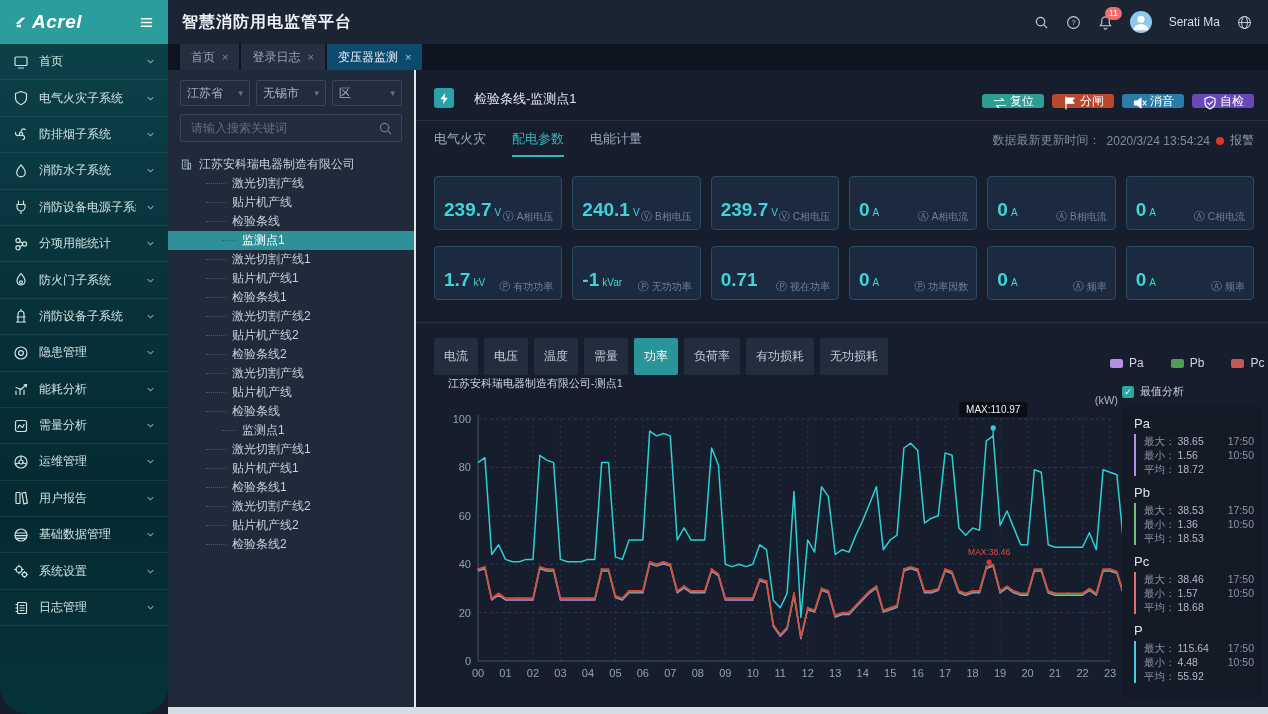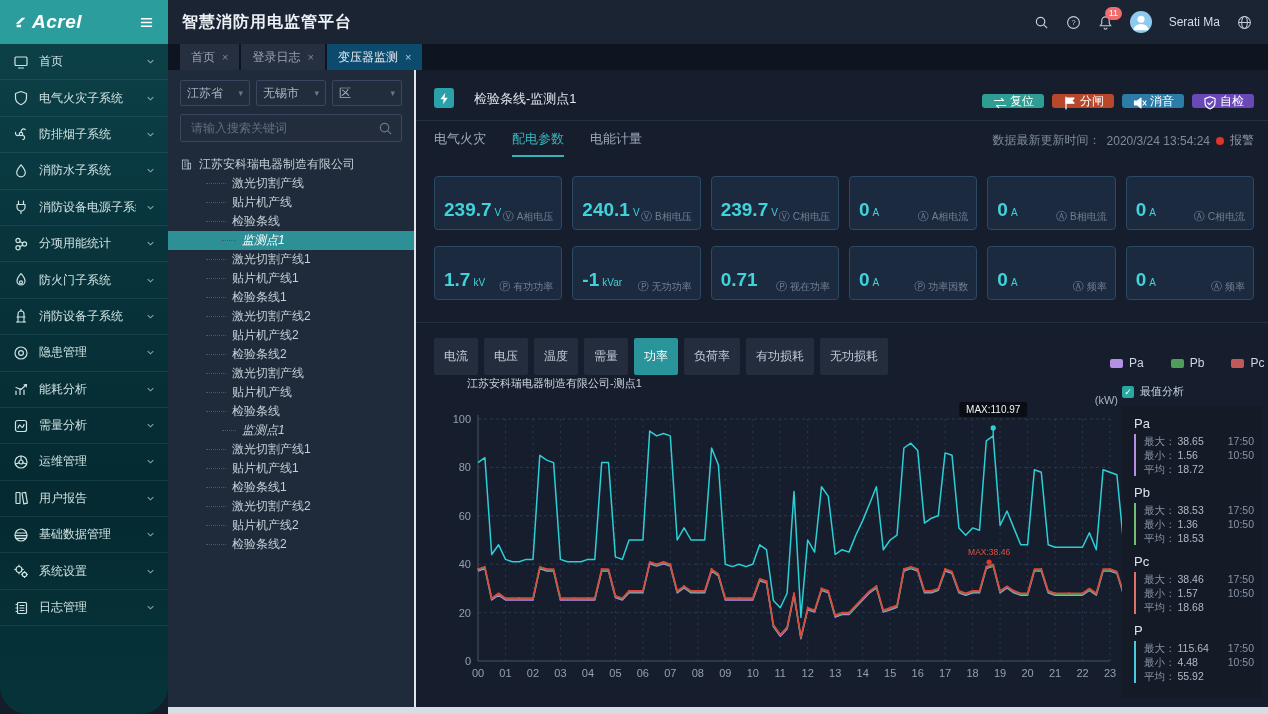--- a/index.html
+++ b/index.html
@@ -39,21 +39,21 @@
     padding:0 6px;font-size:12px;color:#a7b4c4;justify-content:space-between;cursor:pointer;}
   .caret{font-size:9px;color:#6b7888;}
   .searchbox{margin-top:8px;height:26px;background:#222c3c;border:1px solid #3a4660;border-radius:2px;display:flex;align-items:center;padding:0 8px;}
   .searchbox input{flex:1;background:transparent;border:none;outline:none;color:#a7b4c4;font-size:12px;font-family:inherit;}
   .searchbox input::placeholder{color:#5f6e80;}
   .tree{margin-top:12px;font-size:12px;color:#c7d0d9;}
   .troot{display:flex;align-items:center;gap:6px;height:20px;white-space:nowrap;}
   .tnode{display:flex;align-items:center;height:19px;white-space:nowrap;cursor:pointer;}
   .tnode .guide{display:inline-block;width:20px;border-top:1px dotted #4a5768;margin:0 6px 0 0;}
   .tnode.d1{padding-left:26px;}
-  .tnode.d2{padding-left:42px;font-style:italic;}
+  .tnode.d2{padding-left:42px;}
   .tnode.sel{background:#2e9097;color:#fff;margin:0 -12px;padding-left:54px;}
   
   .vdiv{position:absolute;left:414px;top:70px;width:2px;height:637px;background:#dfe5eb;}
   .hscroll{position:absolute;left:168px;top:707px;width:1100px;height:7px;background:#d8dde3;}
   
   .main{position:absolute;left:416px;top:70px;width:852px;height:637px;background:#161e2d;}
   .dev-row{position:absolute;left:18px;top:12px;right:14px;height:26px;display:flex;align-items:flex-end;gap:20px;}
   .dev-ic{width:20px;height:20px;border-radius:3px;background:#2aa1a8;display:flex;align-items:center;justify-content:center;}
   .dev-name{color:#dfe6ee;font-size:13px;}
   .dev-btns{margin-left:auto;display:flex;gap:8px;}
@@ -72,21 +72,21 @@
   .card .unit{color:#41d3da;font-size:10px;margin-left:3px;font-weight:normal;}
   .card .clbl{position:absolute;right:8px;bottom:5px;font-size:10px;color:#6f8093;display:flex;align-items:center;gap:3px;}
   .card .letter{font-size:11px;}
   .hr2{position:absolute;left:0;top:252px;width:100%;height:1px;background:#242f41;}
   .chips{position:absolute;left:18px;top:268px;display:flex;gap:6px;}
   .chip{background:#232d3d;color:#c3ccd8;font-size:12px;padding:10px 10px;border-radius:2px;cursor:pointer;}
   .chip.active{background:#2a949b;color:#fff;}
   .legend{position:absolute;left:694px;top:286px;display:flex;gap:27px;}
   .litem{display:flex;align-items:center;gap:6px;font-size:12px;color:#cfd6e0;}
   .lsw{width:13px;height:9px;border-radius:2px;}
-  .chart-title{position:absolute;left:51px;top:306px;font-size:11px;color:#cdd5de;}
+  .chart-title{position:absolute;left:32px;top:306px;font-size:11px;color:#cdd5de;}
   .maxchk{position:absolute;left:706px;top:314px;display:flex;align-items:center;gap:6px;font-size:11px;color:#c6d0dc;cursor:pointer;}
   .chk{width:12px;height:12px;background:#2aa7a0;border-radius:2px;color:#fff;font-size:9px;line-height:12px;text-align:center;}
   .chartbox{position:absolute;left:10px;top:320px;width:696px;height:305px;}
   .stats{position:absolute;left:706px;top:336px;width:140px;background:#141b27;border-radius:2px;padding:10px 8px 6px 12px;box-sizing:border-box;}
   .sg{margin-bottom:9px;}
   .sg-name{font-size:13px;color:#dce3ec;margin-bottom:3px;}
   .sg-rows{border-left:2px solid;padding-left:8px;}
   .sg-row{display:flex;font-size:10.5px;line-height:14px;}
   .sg-row .k{color:#8794a5;}
   .sg-row .v{color:#aeb9c8;flex:1;margin-left:2px;}

